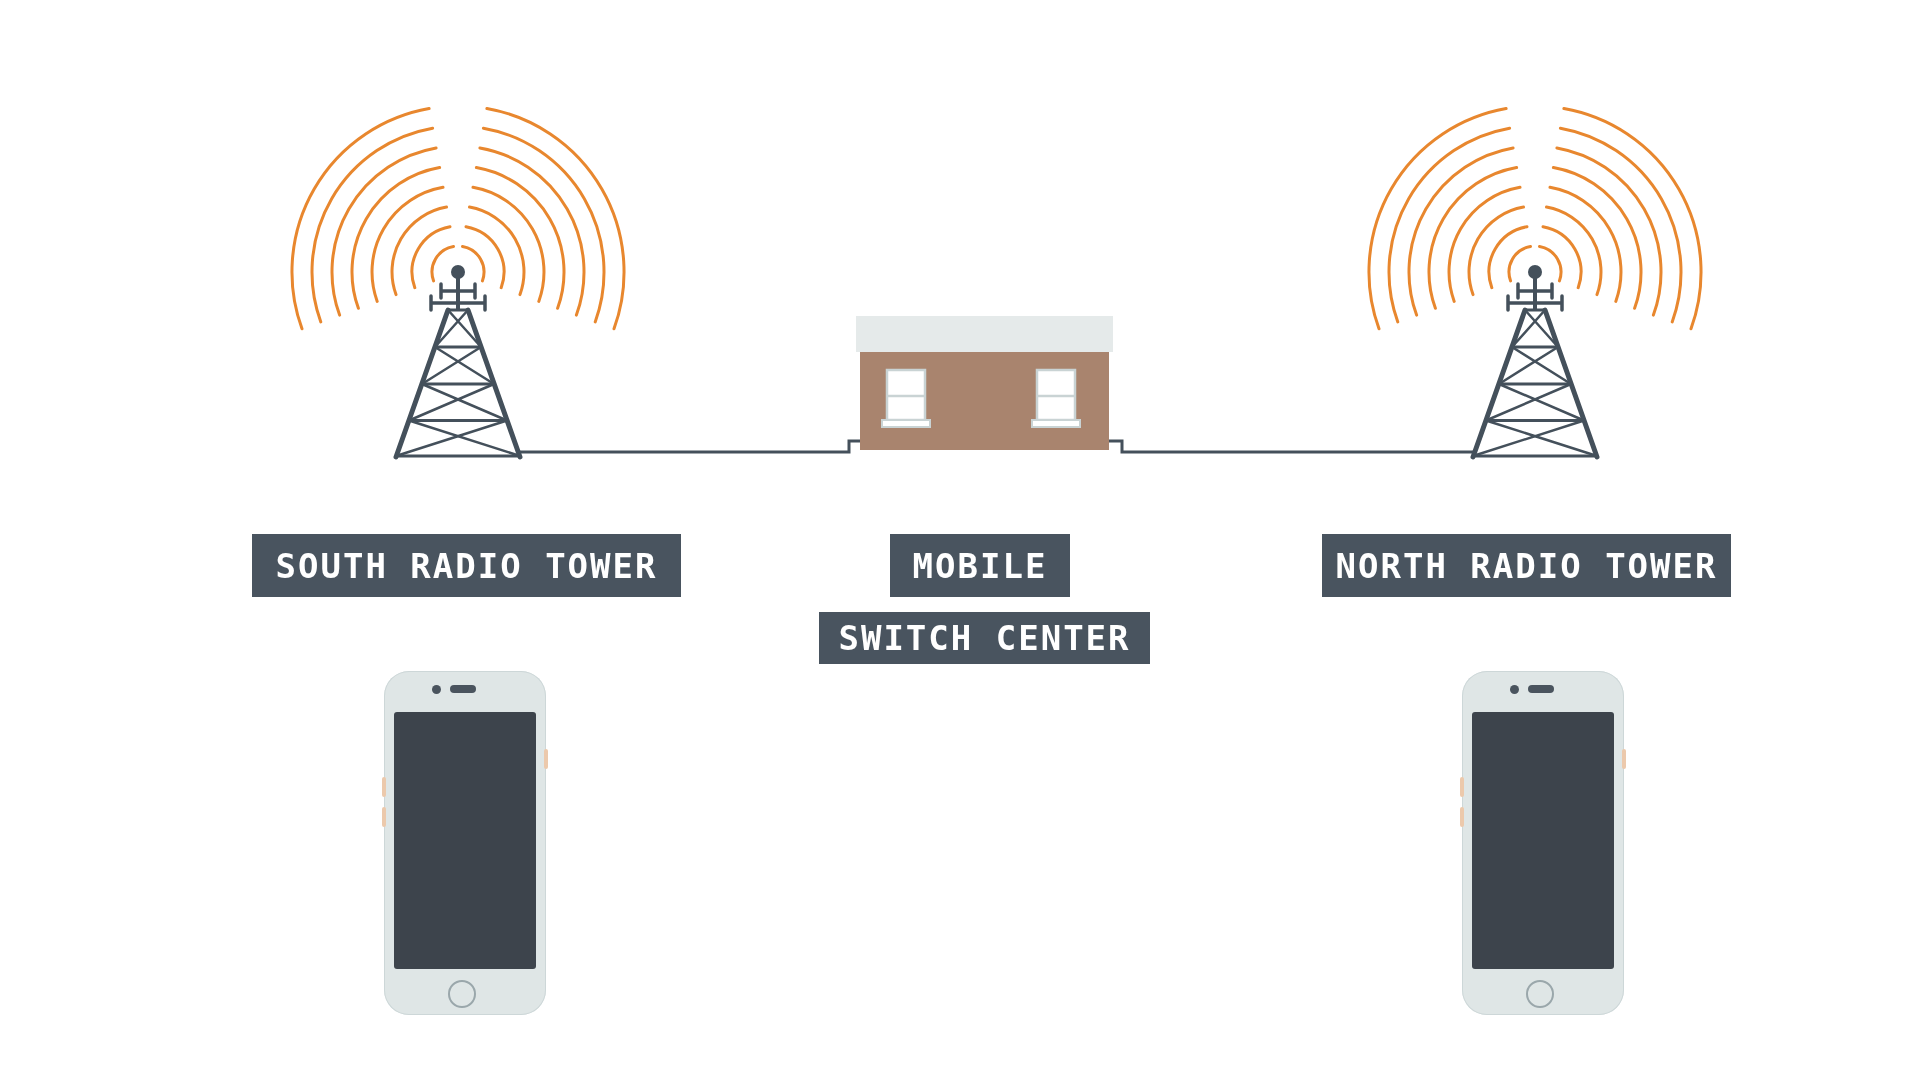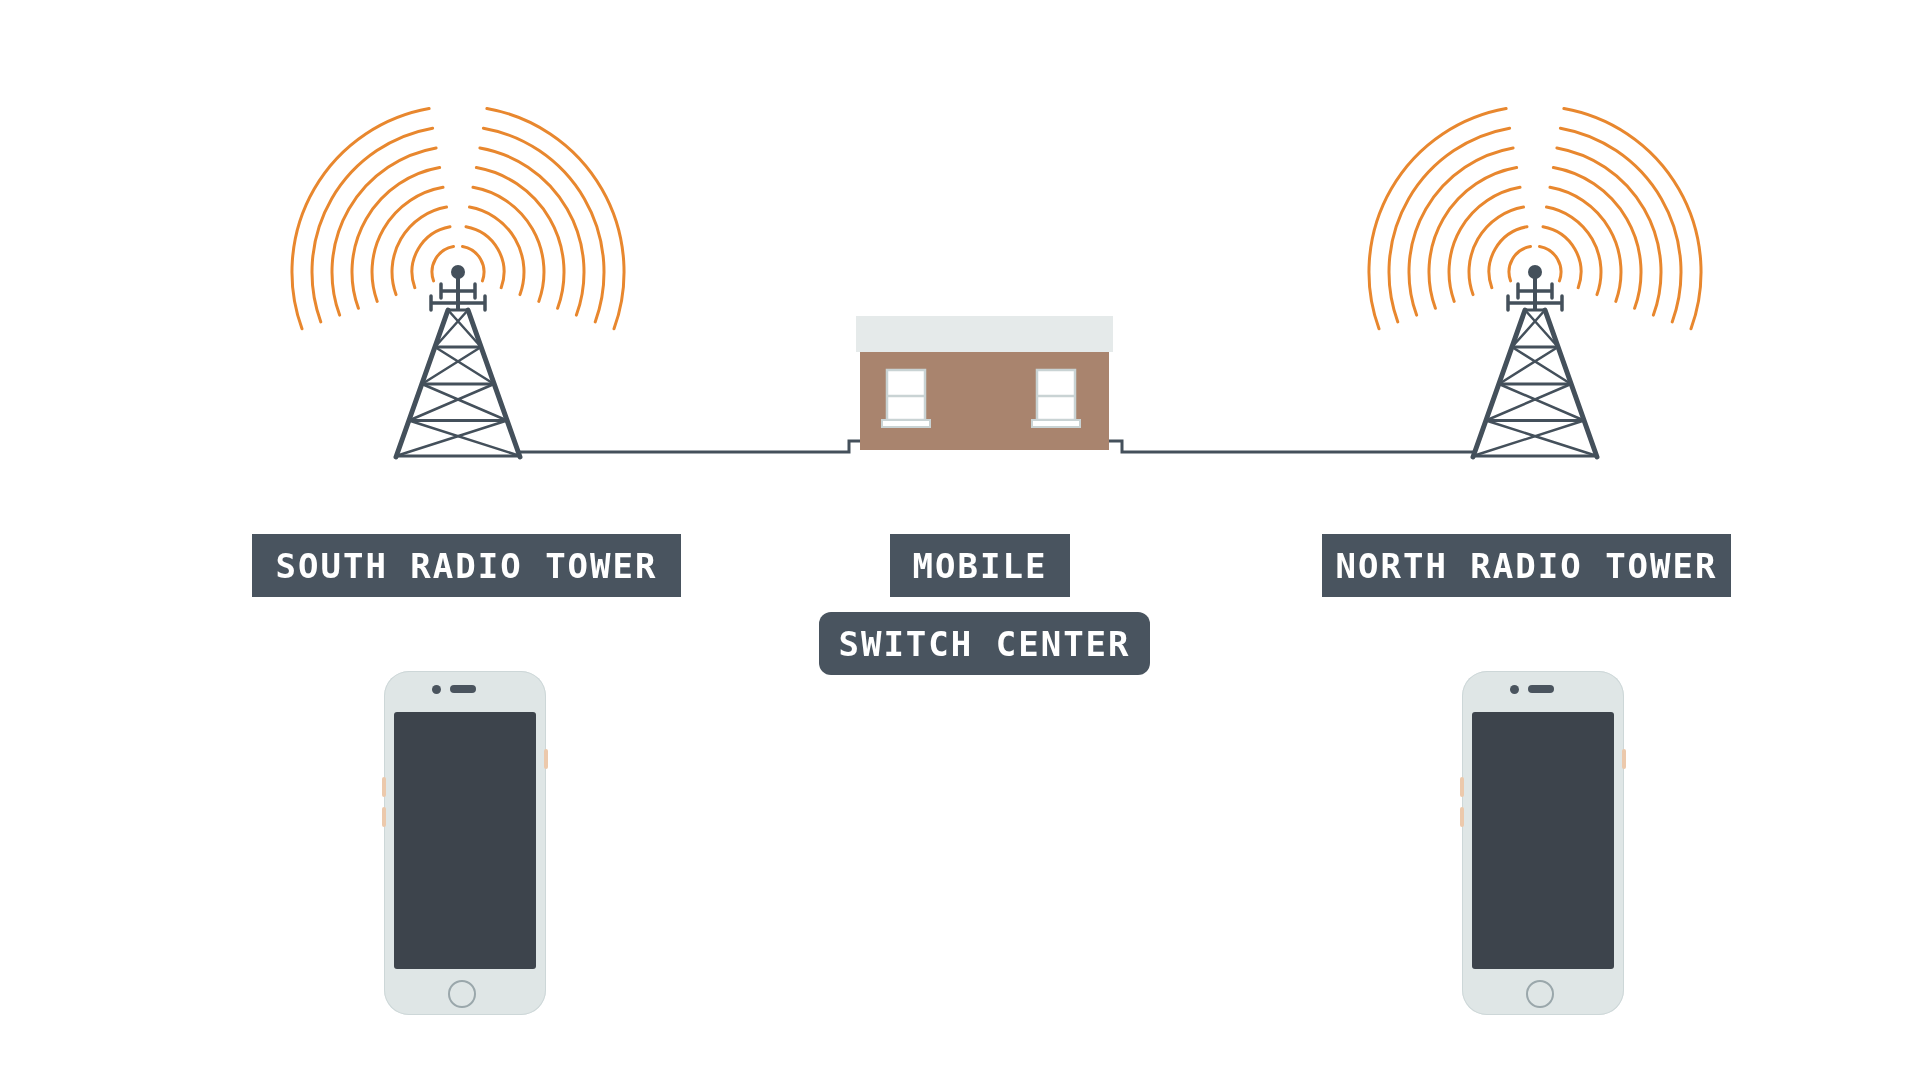--- a/index.html
+++ b/index.html
@@ -36,21 +36,21 @@
     font-weight: bold;
     font-size: 34px;
     letter-spacing: 2px;
     display: flex;
     align-items: center;
     justify-content: center;
     white-space: nowrap;
   }
   .label-south  { left: 252px;  top: 534px; width: 429px; height: 63px; }
   .label-mobile { left: 890px;  top: 534px; width: 180px; height: 63px; }
-  .label-switch { left: 819px;  top: 612px; width: 331px; height: 63px; border-radius: 12px; }
+  .label-switch { left: 819px;  top: 612px; width: 331px; height: 52px; }
   .label-north  { left: 1322px; top: 534px; width: 409px; height: 63px; }
 
   
   .phone {
     position: absolute;
     width: 162px;
     height: 344px;
     background: #dfe6e6;
     border-radius: 25px;
     box-shadow: 0 0 0 1px #cdd7d8 inset;

